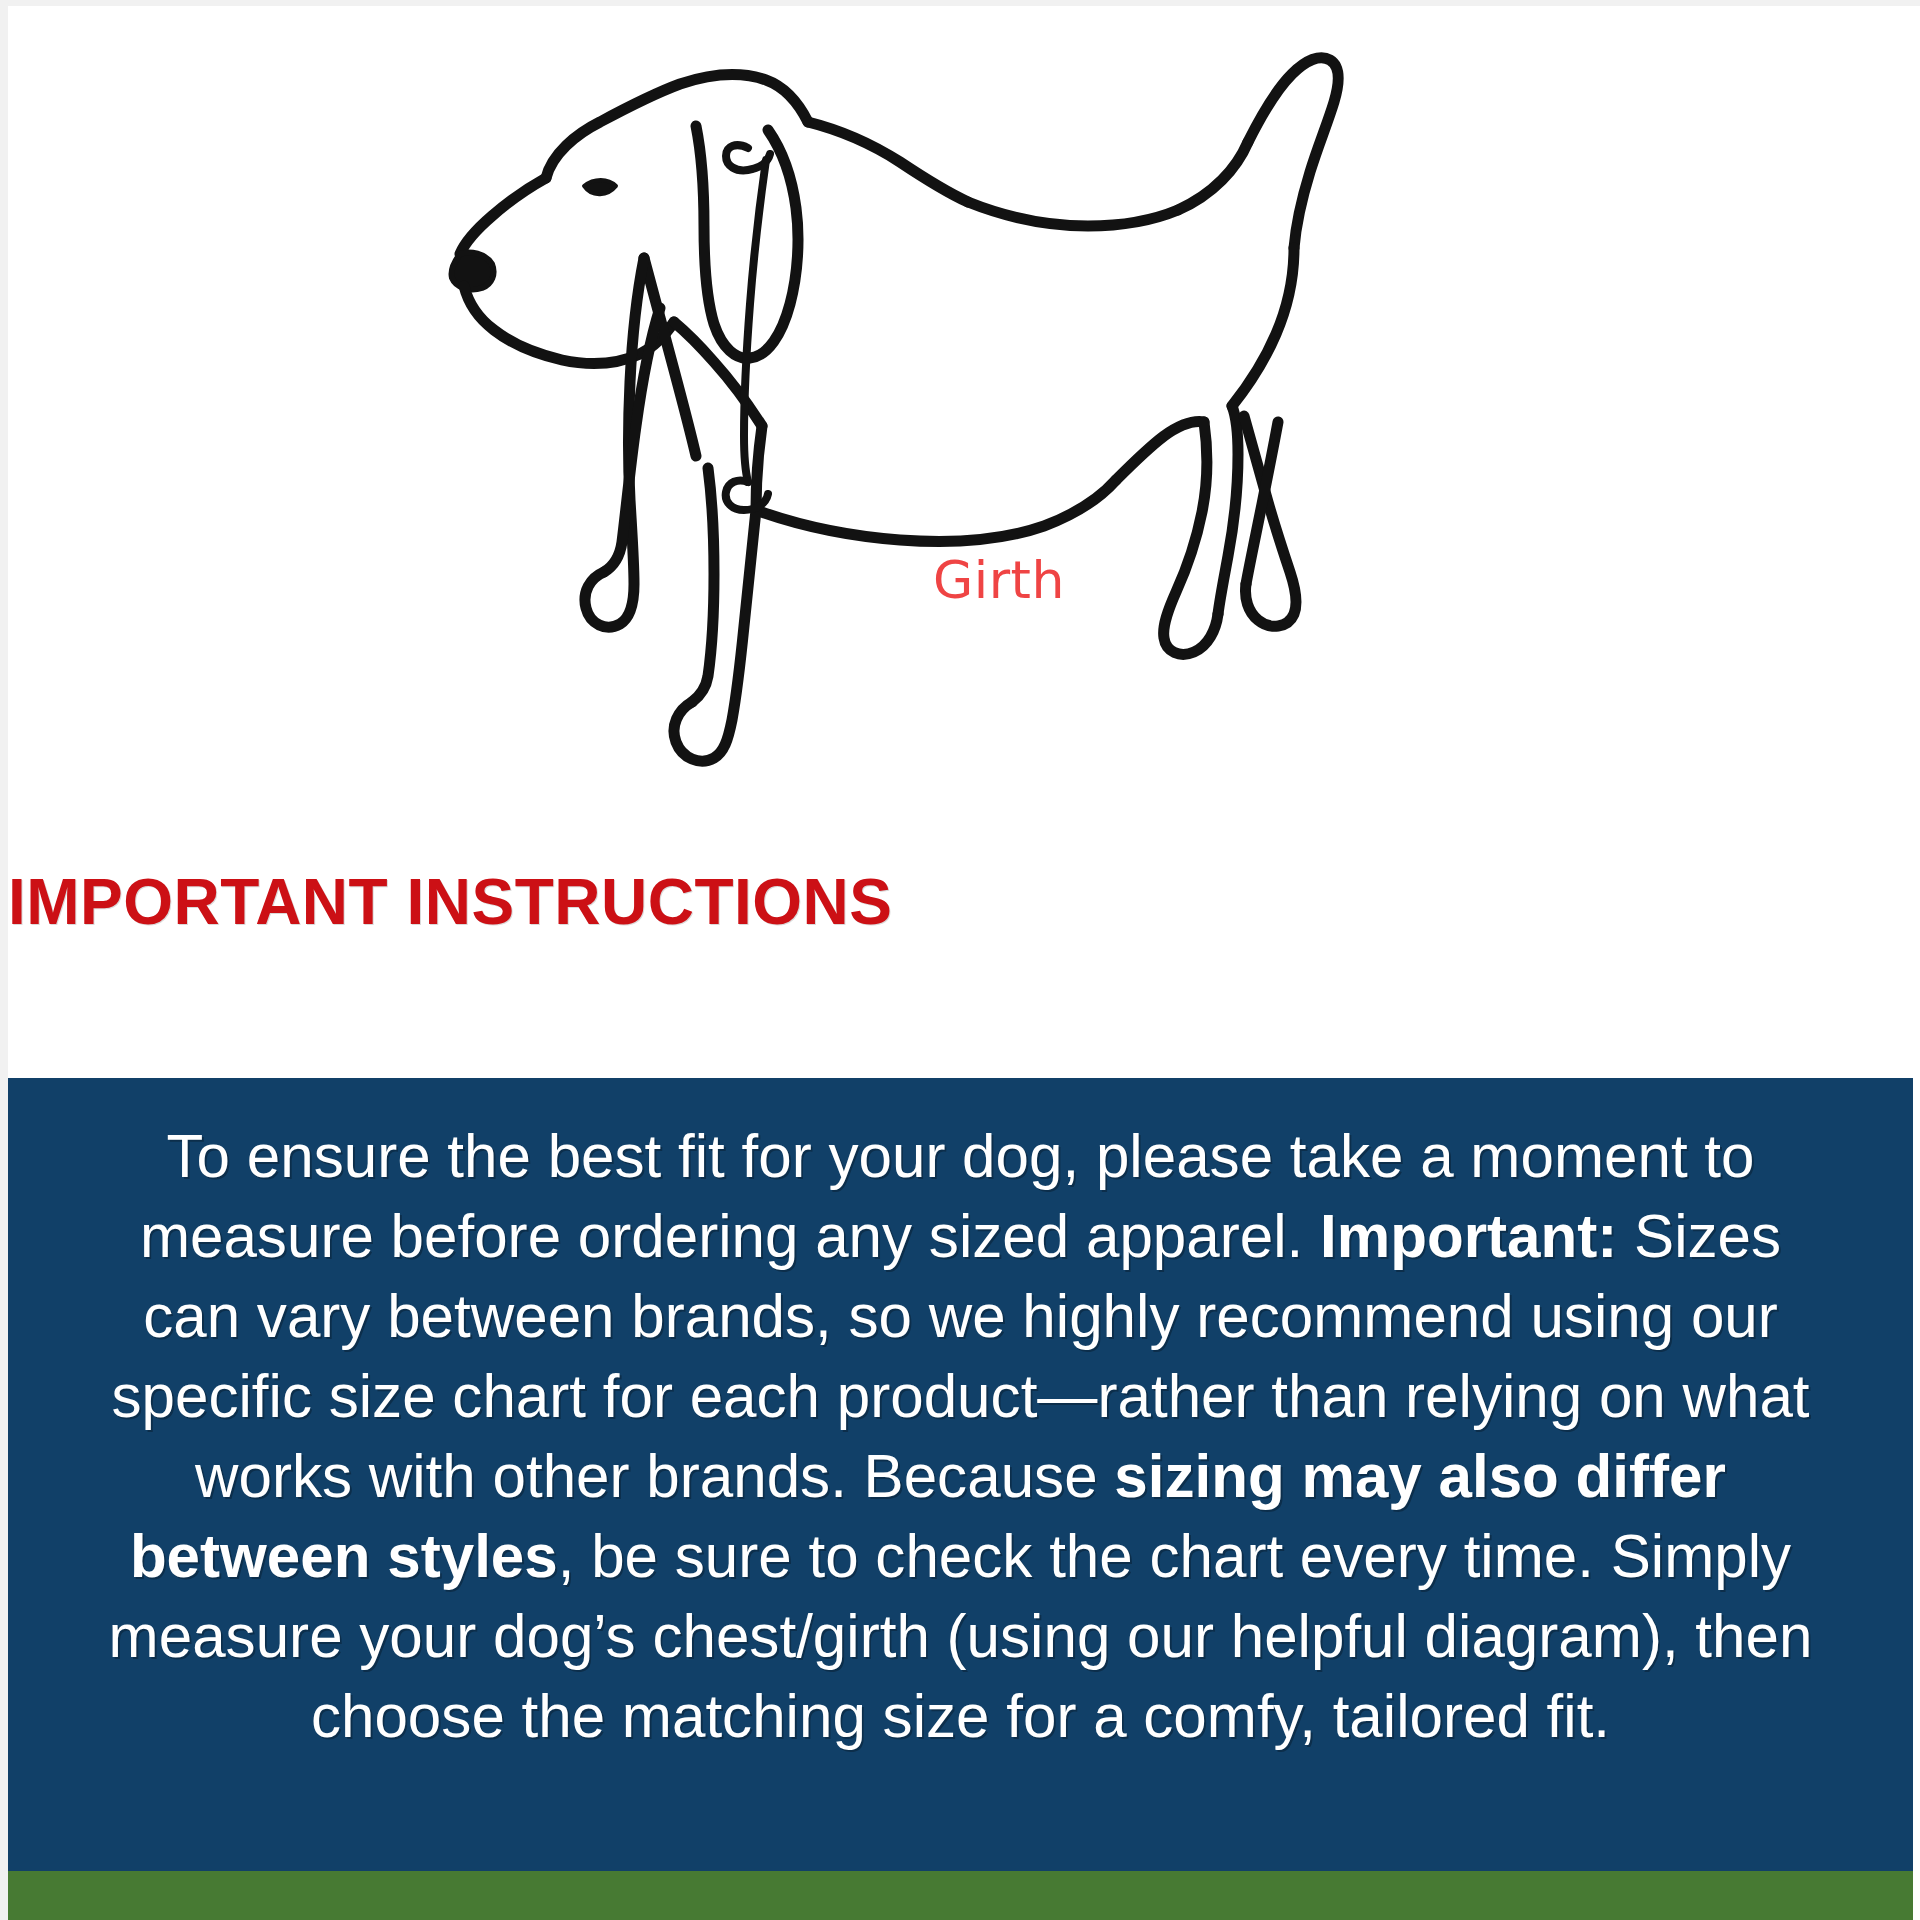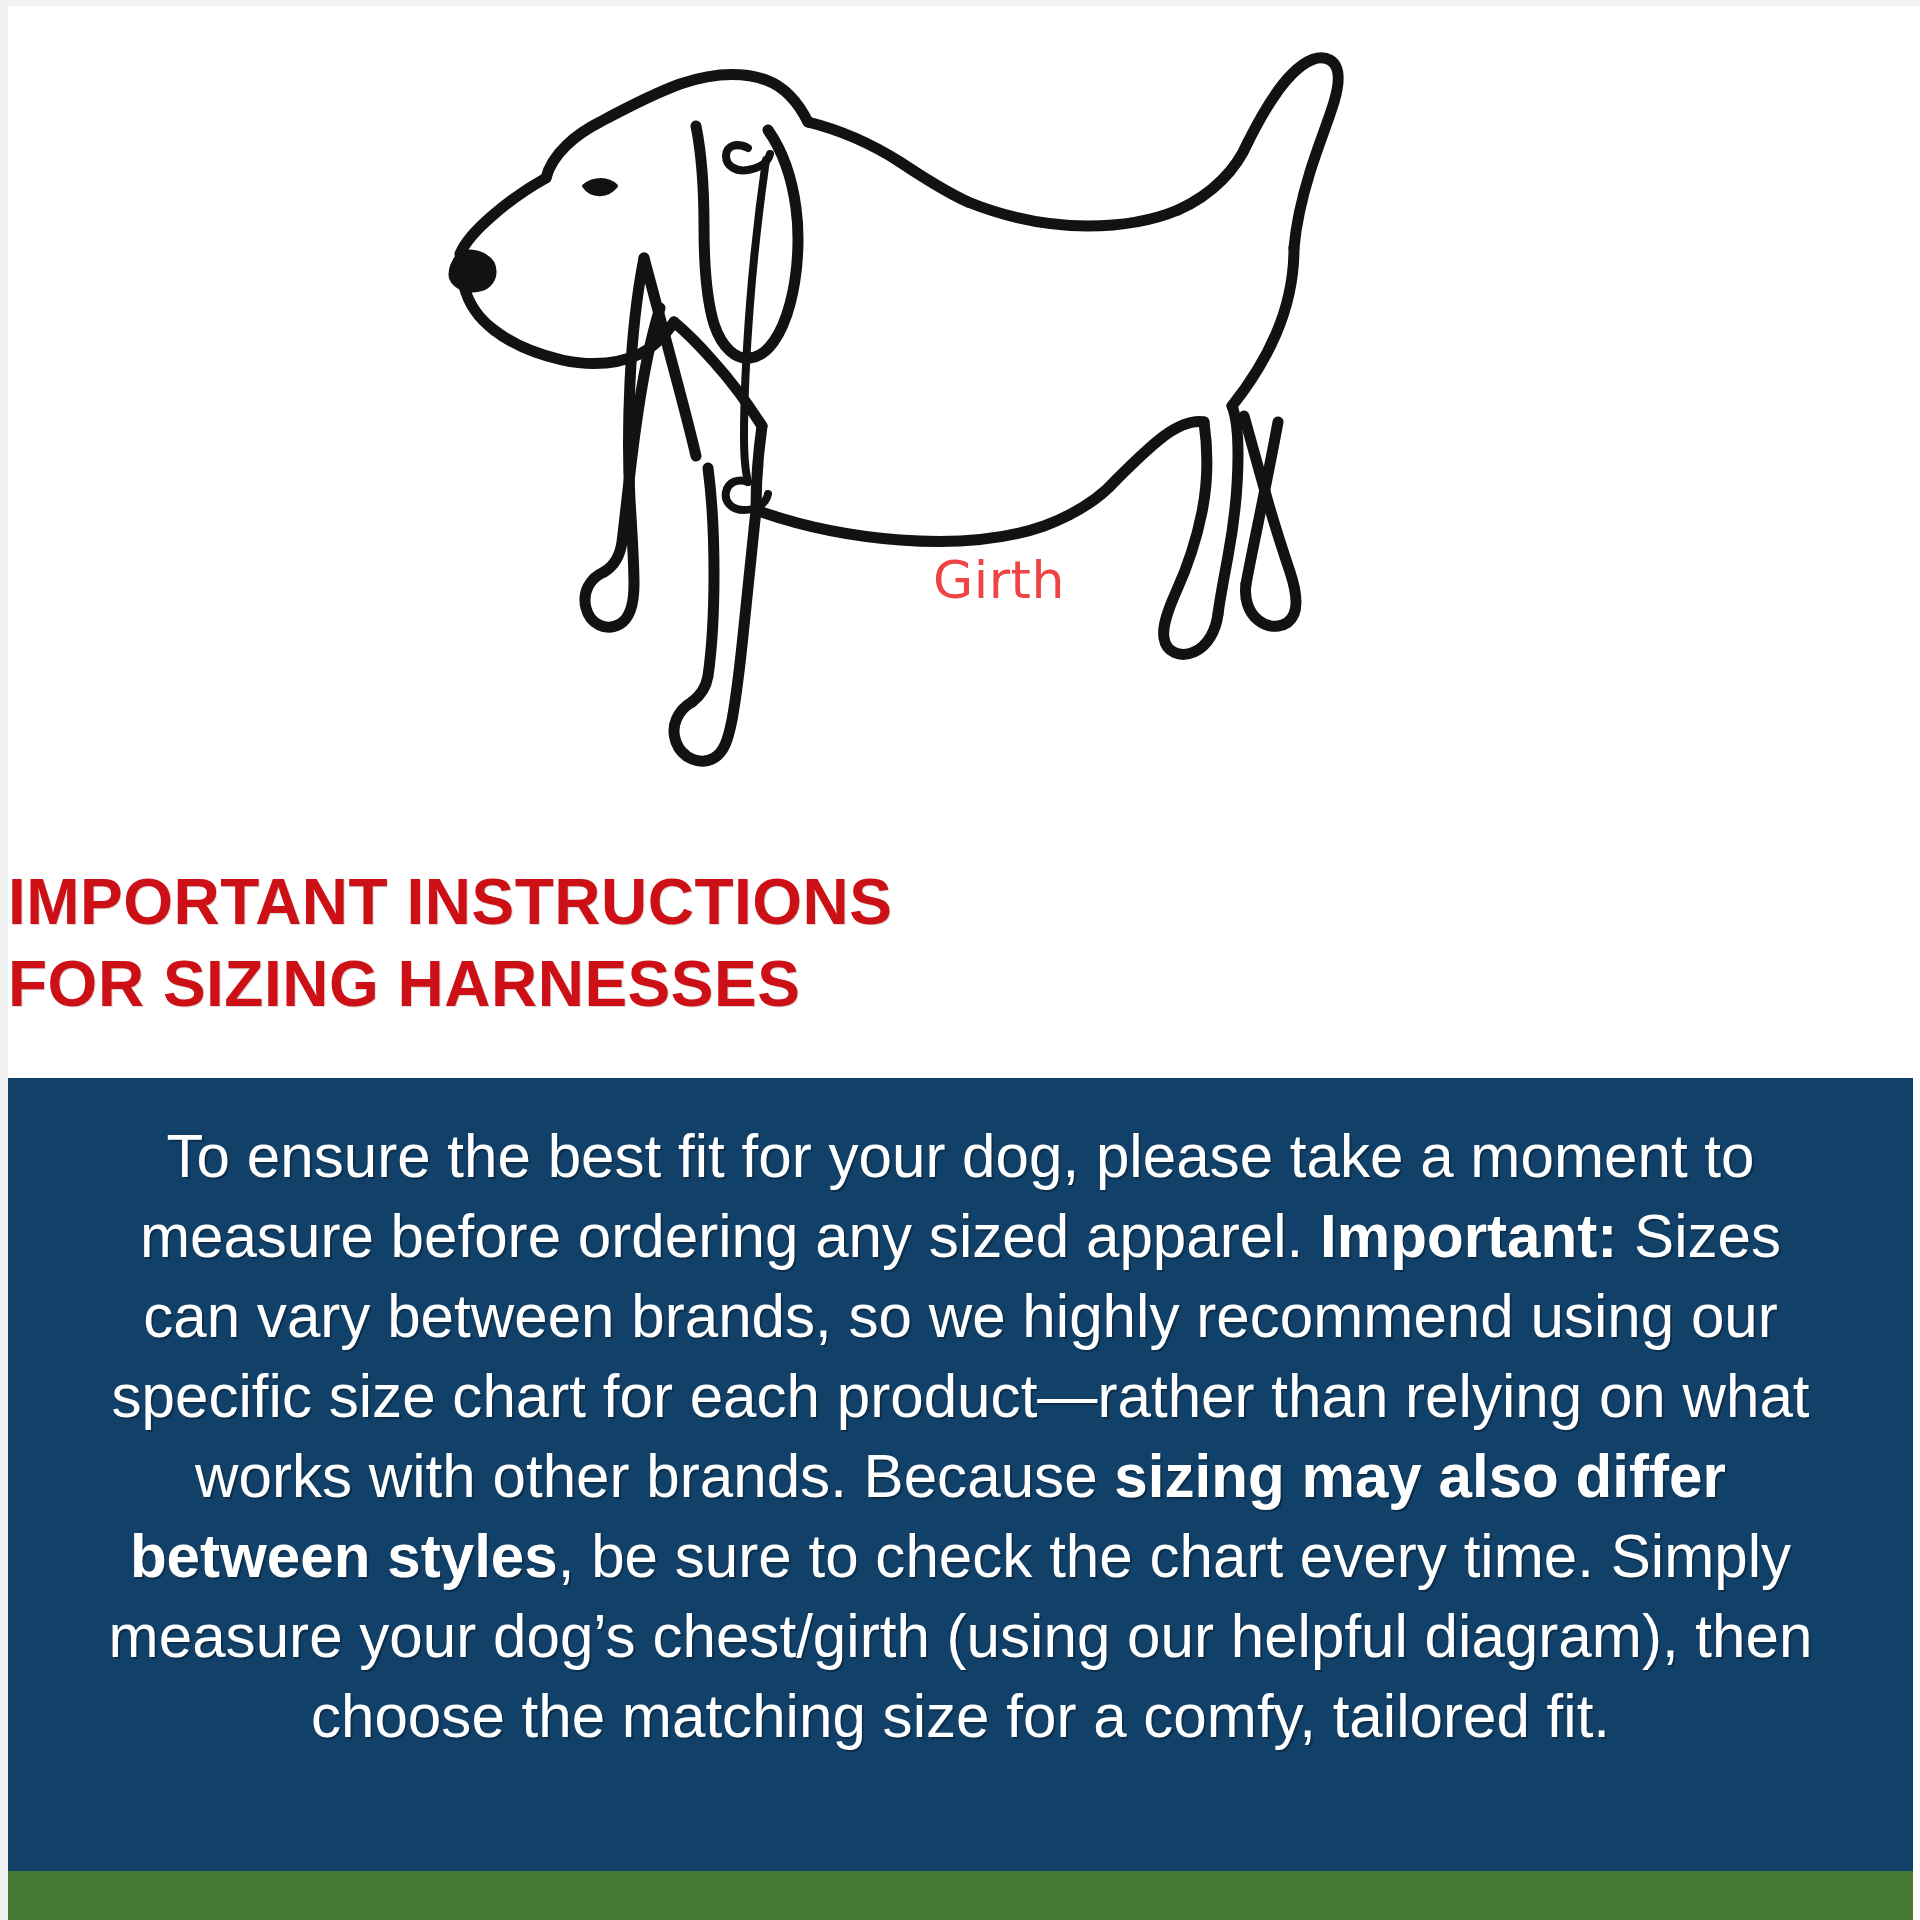--- a/index.html
+++ b/index.html
@@ -242,21 +242,20 @@
         </g>
 
       </g>
     </svg>
 
     <div id="girth-label">Girth</div>
   </div>
 
   <div id="heading-block">
     <span class="heading-line">IMPORTANT INSTRUCTIONS</span>
-    <span class="heading-line">FOR SIZING HARNESSES</span>
   </div>
 
   <div id="instructions-panel">
     <div id="instructions-text"><span>To ensure the best fit for your dog, please take a moment to measure before ordering any sized apparel. </span><b>Important:</b><span> Sizes can vary between brands, so we highly recommend using our specific size chart for each product—rather than relying on what works with other brands. Because </span><b>sizing may also differ between styles</b><span>, be sure to check the chart every time. Simply measure your dog’s chest/girth (using our helpful diagram), then choose the matching size for a comfy, tailored fit.</span></div>
   </div>
 
   <div id="footer-bar"></div>
 
 </div>
 

